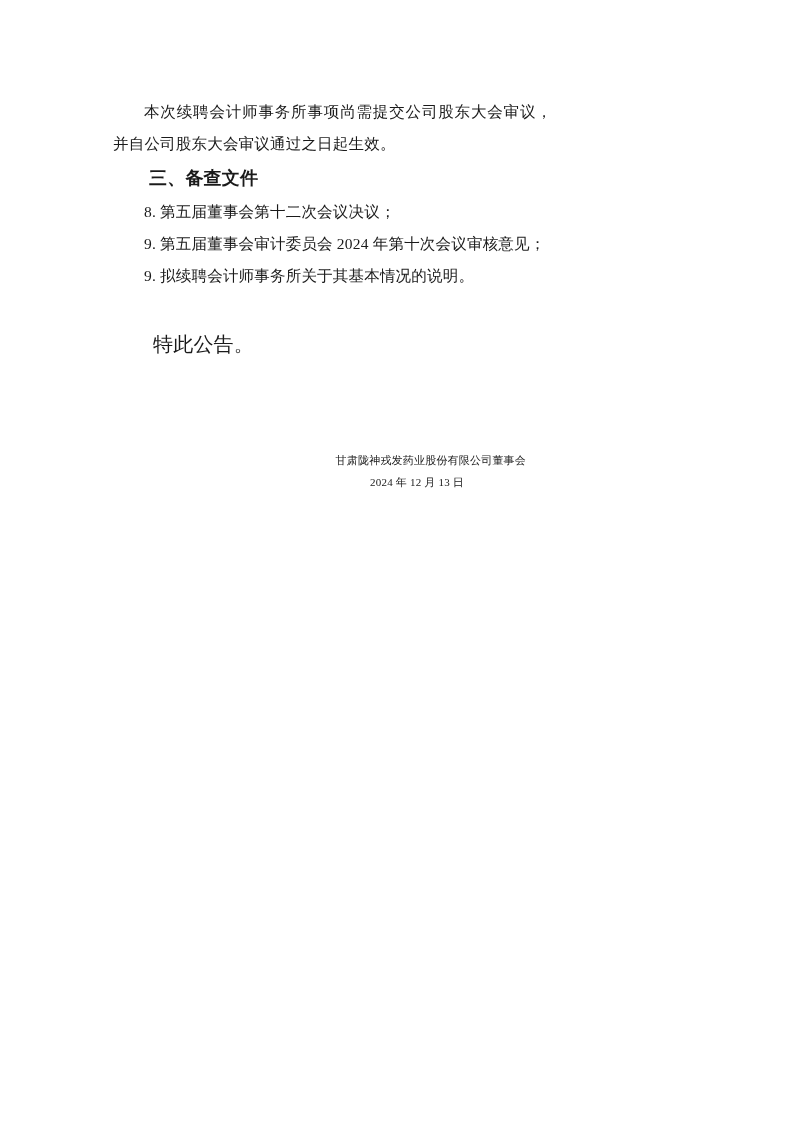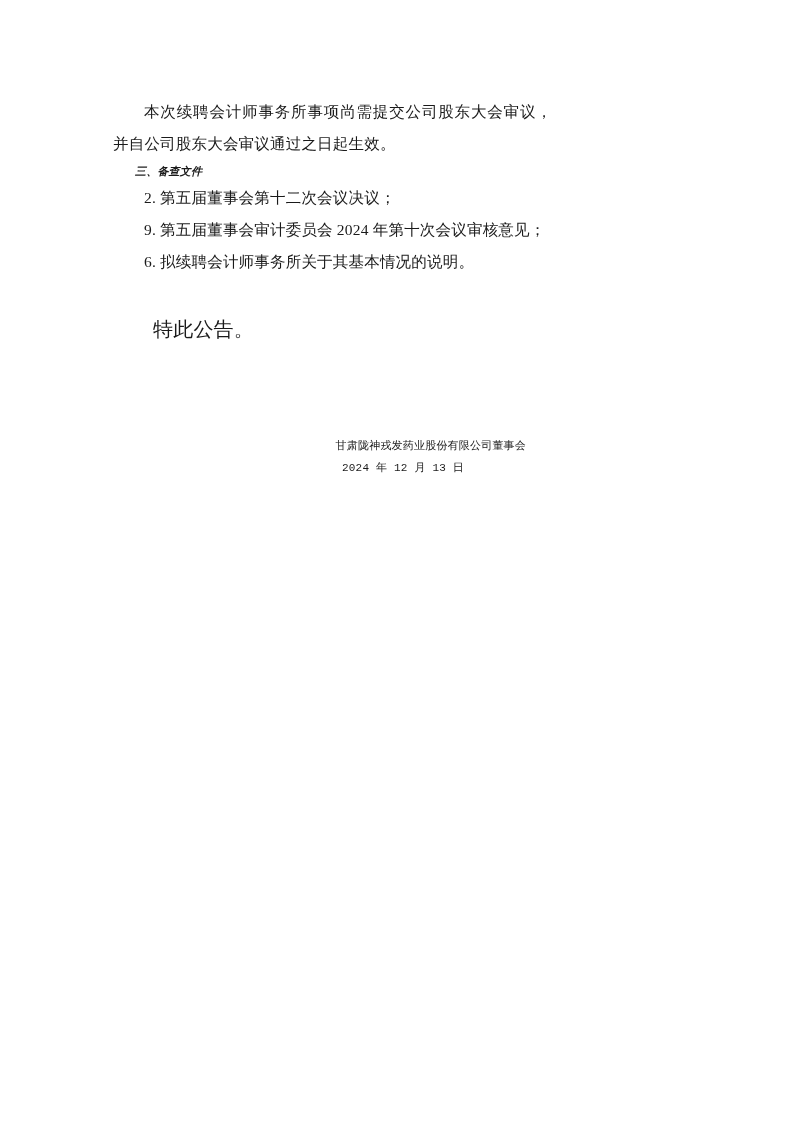--- a/index.html
+++ b/index.html
@@ -29,23 +29,22 @@
     letter-spacing: 0.2px;
   }
   .para {
     text-indent: 2em;
     margin: 0;
   }
   .section-heading {
     font-weight: bold;
     text-indent: 2em;
     margin: 0;
-    font-size: 11px;
+    font-size: 18px;
     line-height: 2.05;
-    font-style: italic;
   }
   .list-item {
     text-indent: 2em;
     margin: 0;
     font-size: 15.5px;
     line-height: 2.05;
   }
   .spacer-line {
     height: 32px;
   }
@@ -61,37 +60,36 @@
     padding-right: 26px;
     font-size: 11px;
     line-height: 2.05;
   }
   .sign-company {
     margin: 0;
   }
   .sign-date {
     margin: 0;
     padding-right: 62px;
-    font-family: Liberation Mono, monospace;
   }
 </style>
 </head>
 <body>
 
 <div class="page">
 
   <div class="body-text">
 
     <p class="para">本次续聘会计师事务所事项尚需提交公司股东大会审议，并自公司股东大会审议通过之日起生效。</p>
 
     <p class="section-heading">三、备查文件</p>
 
-    <p class="list-item">2. 第五届董事会第十二次会议决议；</p>
+    <p class="list-item">8. 第五届董事会第十二次会议决议；</p>
     <p class="list-item">9. 第五届董事会审计委员会 2024 年第十次会议审核意见；</p>
-    <p class="list-item">6. 拟续聘会计师事务所关于其基本情况的说明。</p>
+    <p class="list-item">9. 拟续聘会计师事务所关于其基本情况的说明。</p>
 
     <div class="spacer-line"></div>
 
     <p class="notice">特此公告。</p>
 
     <div class="signature-block">
       <p class="sign-company">甘肃陇神戎发药业股份有限公司董事会</p>
       <p class="sign-date">2024 年 12 月 13 日</p>
     </div>
 

